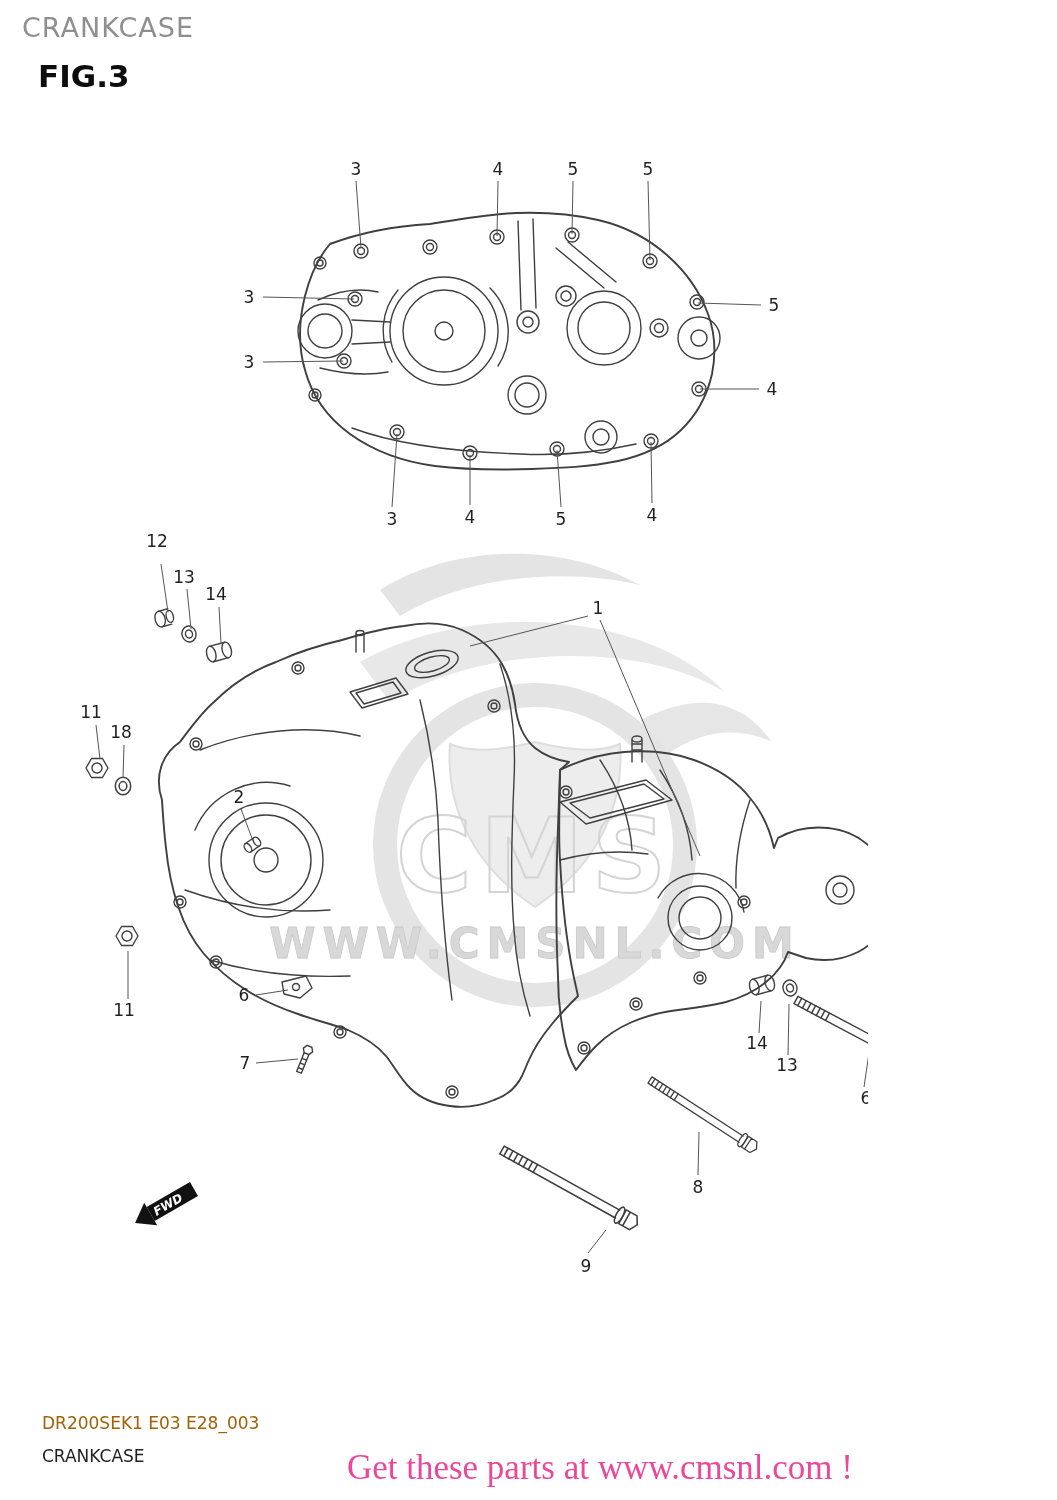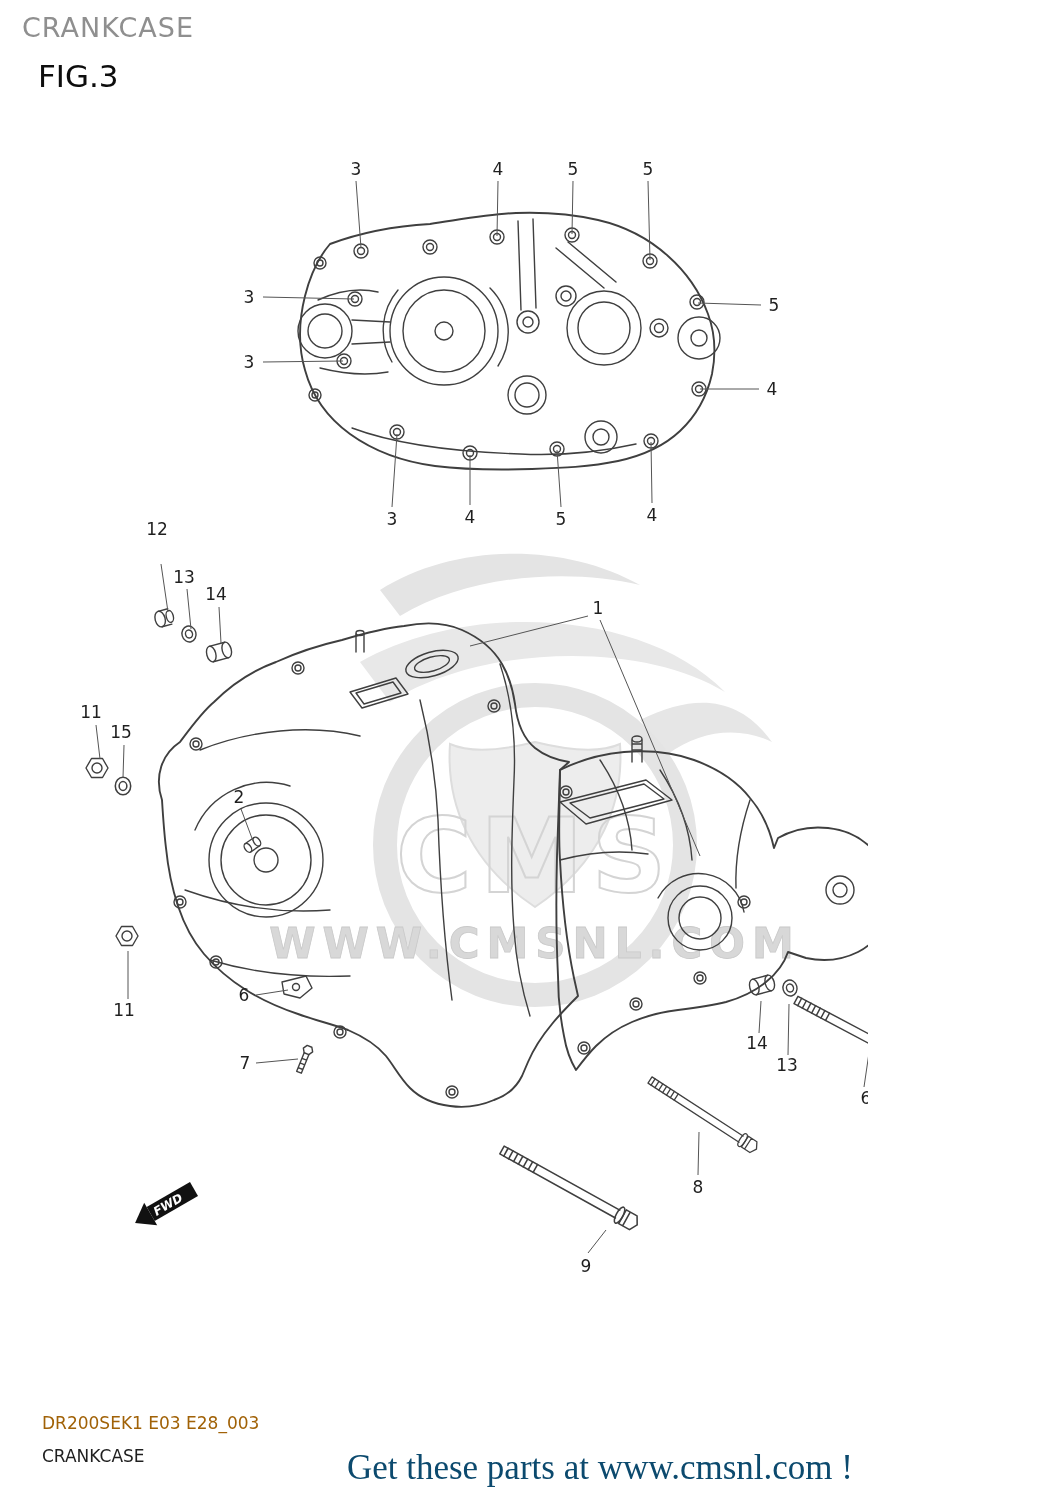--- a/index.html
+++ b/index.html
@@ -7,37 +7,37 @@
   .page {
     position:relative; width:868px; height:1500px; background:#ffffff;
     font-family:"DejaVu Sans","Liberation Sans",sans-serif; overflow:hidden;
   }
   .page-title {
     position:absolute; left:22px; top:12px;
     font-size:27px; color:#8f8f8f; letter-spacing:1px;
   }
   .fig-label {
     position:absolute; left:38px; top:58px;
-    font-size:31px; font-weight:normal; color:#0d0d0d;
+    font-size:31px; font-weight:bold; color:#0d0d0d;
   }
   .diagram-svg { position:absolute; left:0; top:0; }
   .callout {
     position:absolute; transform:translate(-50%,-50%);
     font-size:17px; color:#1f1f1f; line-height:1;
   }
   .footer-code {
     position:absolute; left:42px; top:1413px; font-size:17px; color:#a16207;
   }
   .footer-title {
     position:absolute; left:42px; top:1446px; font-size:17px; color:#1f1f1f;
   }
   .promo {
     position:absolute; right:15px; top:1448px;
     font-family:"Liberation Serif","DejaVu Serif",serif;
-    font-size:35px; color:#0c4a6e; white-space:nowrap; cursor:pointer;
+    font-size:35px; color:#ec4899; white-space:nowrap; cursor:pointer;
   }
 </style>
 </head>
 <body>
 
 <div class="page">
 
   <div class="page-title">CRANKCASE</div>
   <div class="fig-label">FIG.3</div>
 
@@ -286,25 +286,25 @@
   <div class="callout" style="left:648px;top:169px">5</div>
   <div class="callout" style="left:249px;top:297px">3</div>
   <div class="callout" style="left:249px;top:362px">3</div>
   <div class="callout" style="left:774px;top:305px">5</div>
   <div class="callout" style="left:772px;top:389px">4</div>
   <div class="callout" style="left:392px;top:519px">3</div>
   <div class="callout" style="left:470px;top:517px">4</div>
   <div class="callout" style="left:561px;top:519px">5</div>
   <div class="callout" style="left:652px;top:515px">4</div>
 
-  <div class="callout" style="left:157px;top:529px">12</div>
+  <div class="callout" style="left:157px;top:541px">12</div>
   <div class="callout" style="left:184px;top:577px">13</div>
   <div class="callout" style="left:216px;top:594px">14</div>
   <div class="callout" style="left:91px;top:712px">11</div>
-  <div class="callout" style="left:121px;top:732px">15</div>
+  <div class="callout" style="left:121px;top:732px">18</div>
   <div class="callout" style="left:239px;top:797px">2</div>
   <div class="callout" style="left:598px;top:608px">1</div>
   <div class="callout" style="left:124px;top:1010px">11</div>
   <div class="callout" style="left:244px;top:995px">6</div>
   <div class="callout" style="left:245px;top:1063px">7</div>
   <div class="callout" style="left:757px;top:1043px">14</div>
   <div class="callout" style="left:787px;top:1065px">13</div>
   <div class="callout" style="left:866px;top:1098px">6</div>
   <div class="callout" style="left:698px;top:1187px">8</div>
   <div class="callout" style="left:586px;top:1266px">9</div>

